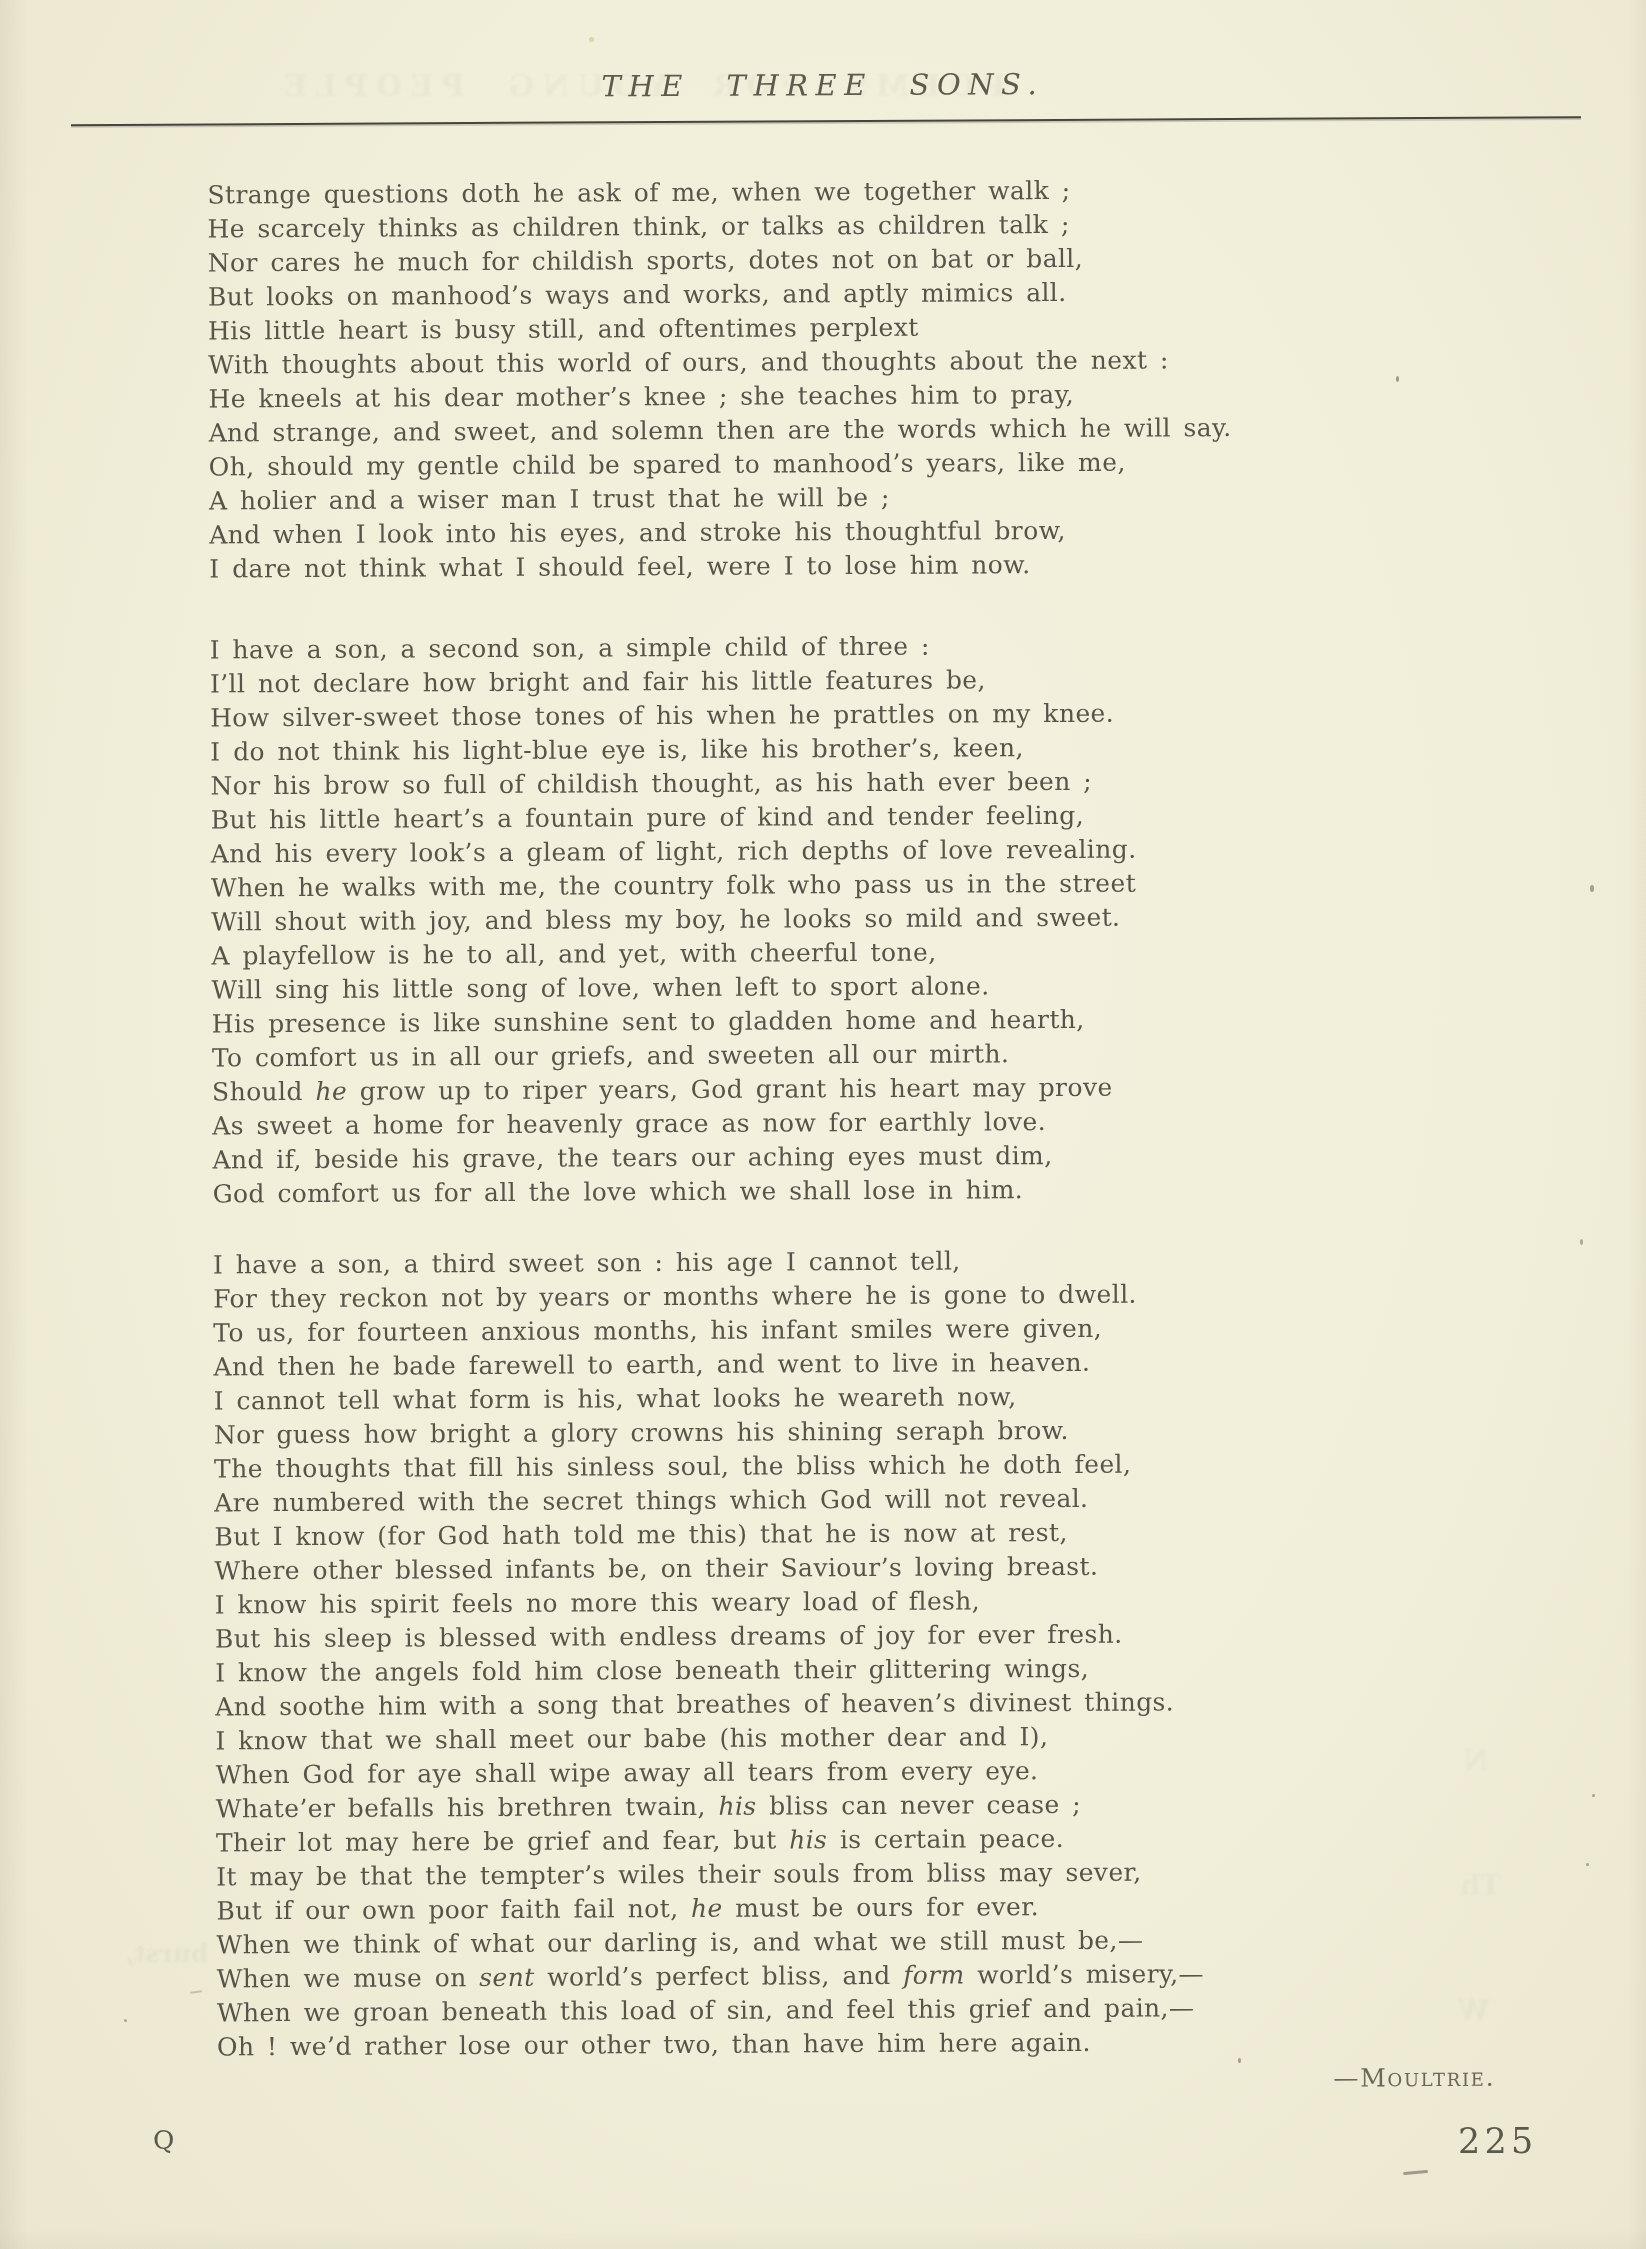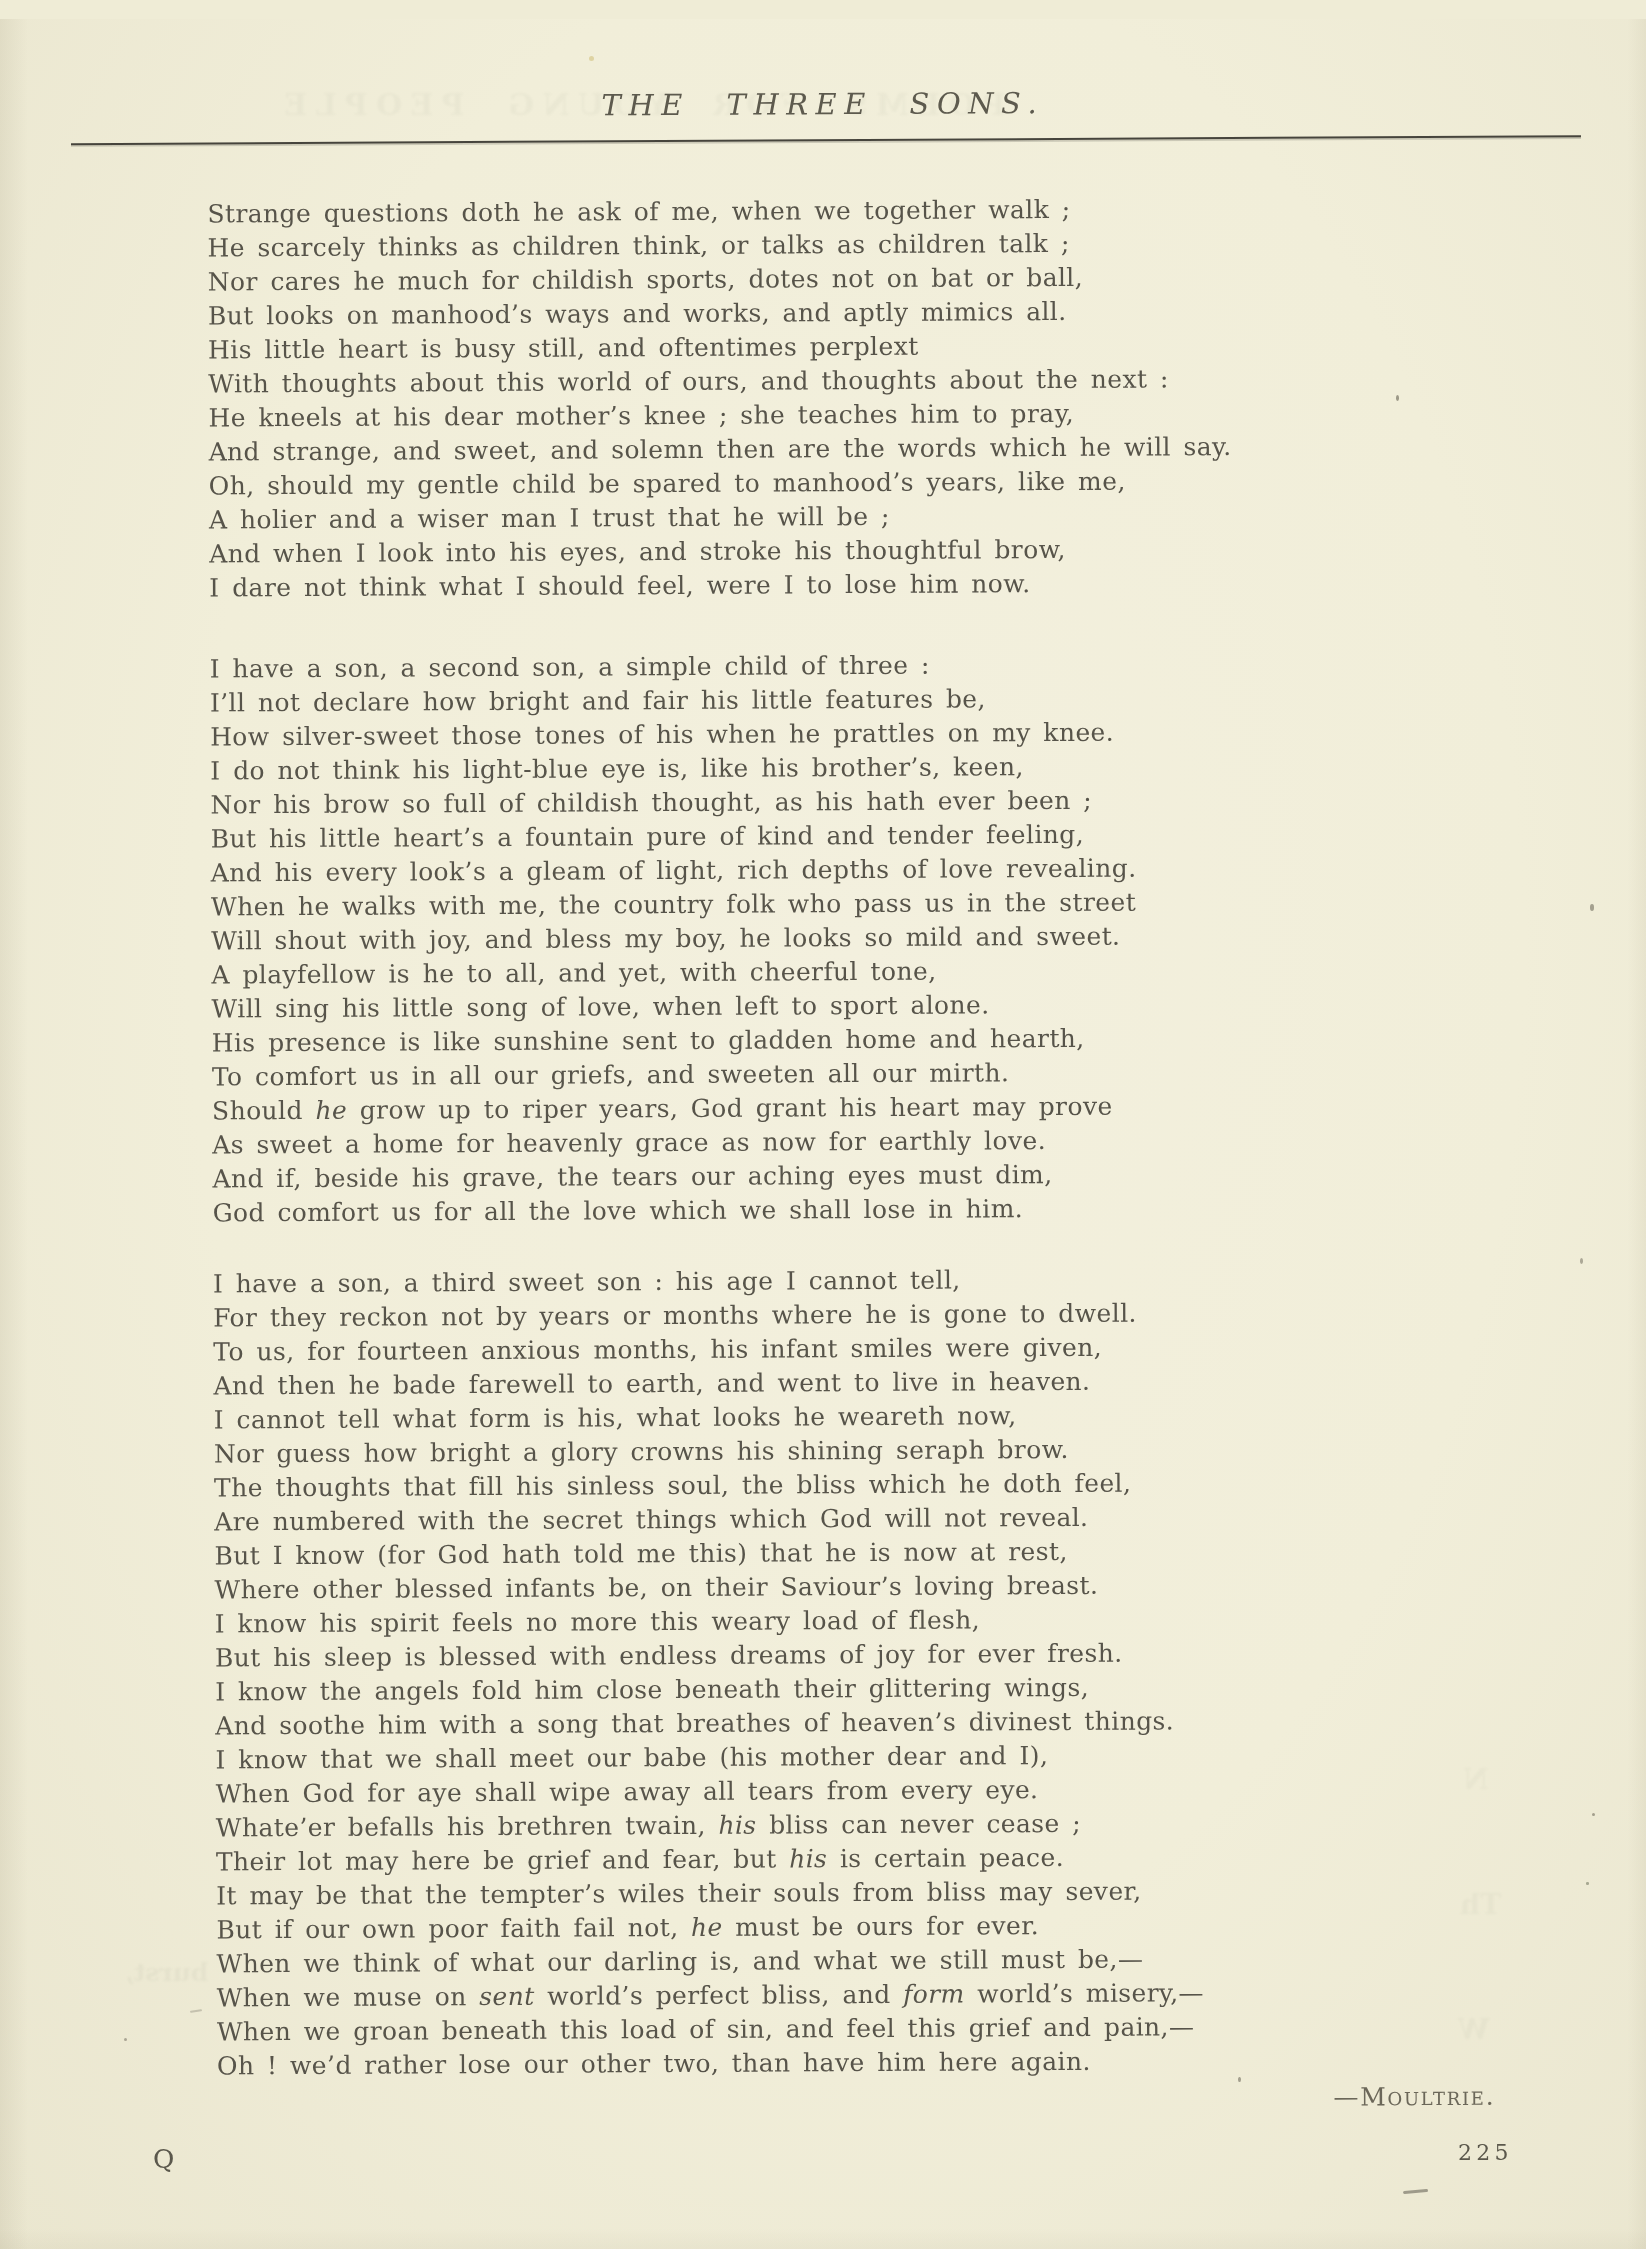--- a/index.html
+++ b/index.html
@@ -8,21 +8,20 @@
     background:#efecd6;
     font-family:"DejaVu Serif","Liberation Serif",serif;
   }
   .page{
     position:absolute;inset:0;
     background:
       linear-gradient(90deg, rgba(118,108,78,0.10), rgba(118,108,78,0.0) 28px),
       linear-gradient(270deg, rgba(118,108,78,0.07), rgba(118,108,78,0.0) 18.4px),
       linear-gradient(0deg, rgba(118,108,78,0.06), rgba(118,108,78,0.0) 22px),
       radial-gradient(ellipse at 52% 42%, #f3f0de 0%, #f1eed9 55%, #eae6cf 100%);
-    margin-top: 19px;
   }
   .content{
     position:absolute;inset:0;
     transform:rotate(-0.3deg);
     transform-origin:100px 125px;
     color:#57544a;
   }
   .page-title{
     position:absolute;top:72px;left:0;width:1646px;margin:0;
     text-align:center;
@@ -51,21 +50,21 @@
     font-size:25px;font-variant:small-caps;letter-spacing:1.7px;
     color:#6b6759;
     text-align:right;
   }
   .signature-mark{
     position:absolute;left:153px;top:2125px;
     font-size:26px;color:#5b584c;
   }
   .page-number{
     position:absolute;left:1458px;top:2121px;
-    font-size:22px;letter-spacing:4.2px;color:#5b584c;
+    font-size:35px;letter-spacing:4.2px;color:#5b584c;
   }
   
   .ghost{
     position:absolute;color:#7d8472;opacity:0.055;filter:blur(1.3px);
     transform:scaleX(-1);font-weight:bold;pointer-events:none;
   }
   .ghost-header{top:68px;left:276px;font-size:30px;letter-spacing:8.4px;word-spacing:16.7px;}
   .ghost-left{top:1939px;left:125px;font-size:25px;opacity:0.07;}
   .ghost-right-1{top:1869px;left:1460px;font-size:28px;opacity:0.06;}
   .ghost-right-2{top:1994px;left:1458px;font-size:28px;opacity:0.06;}

